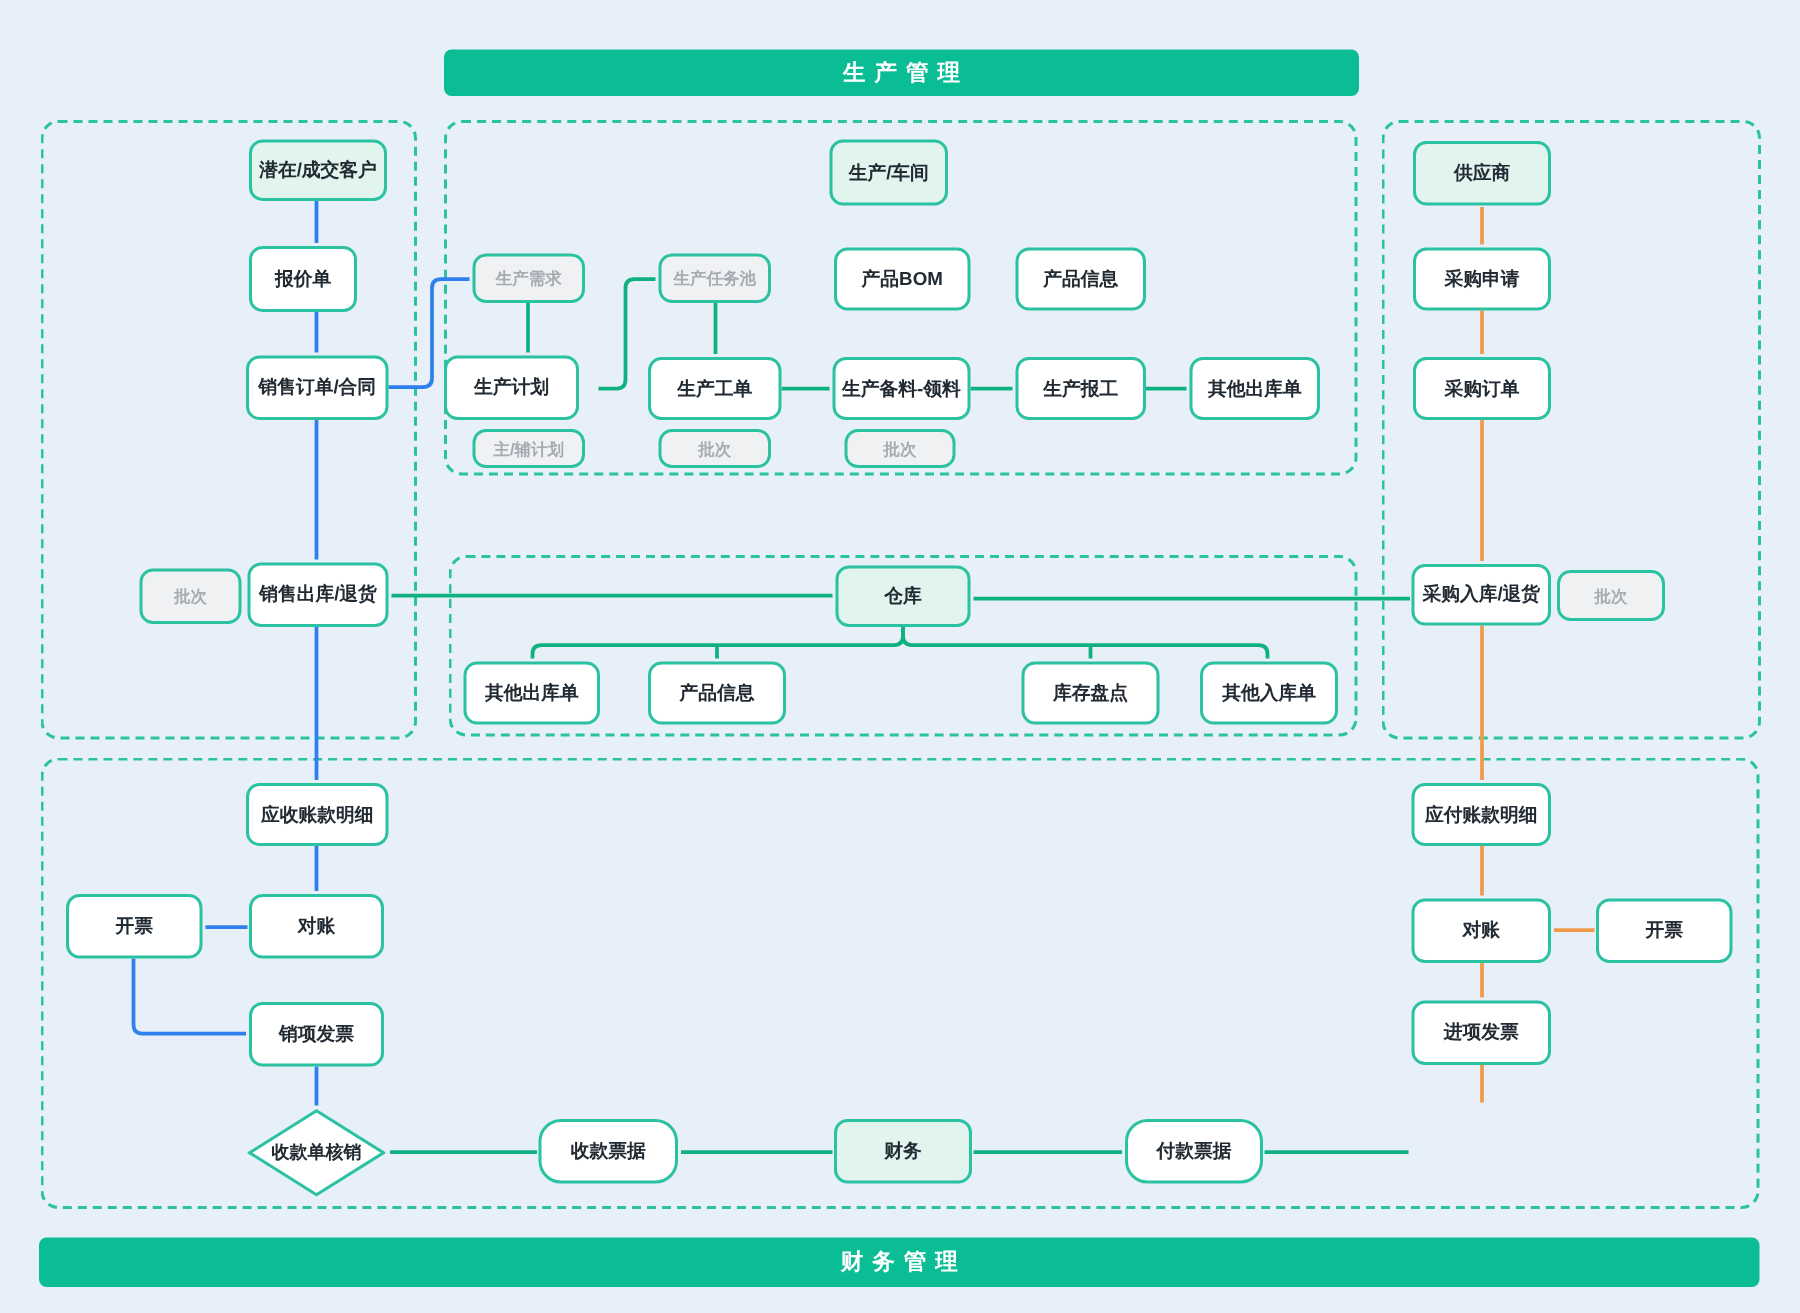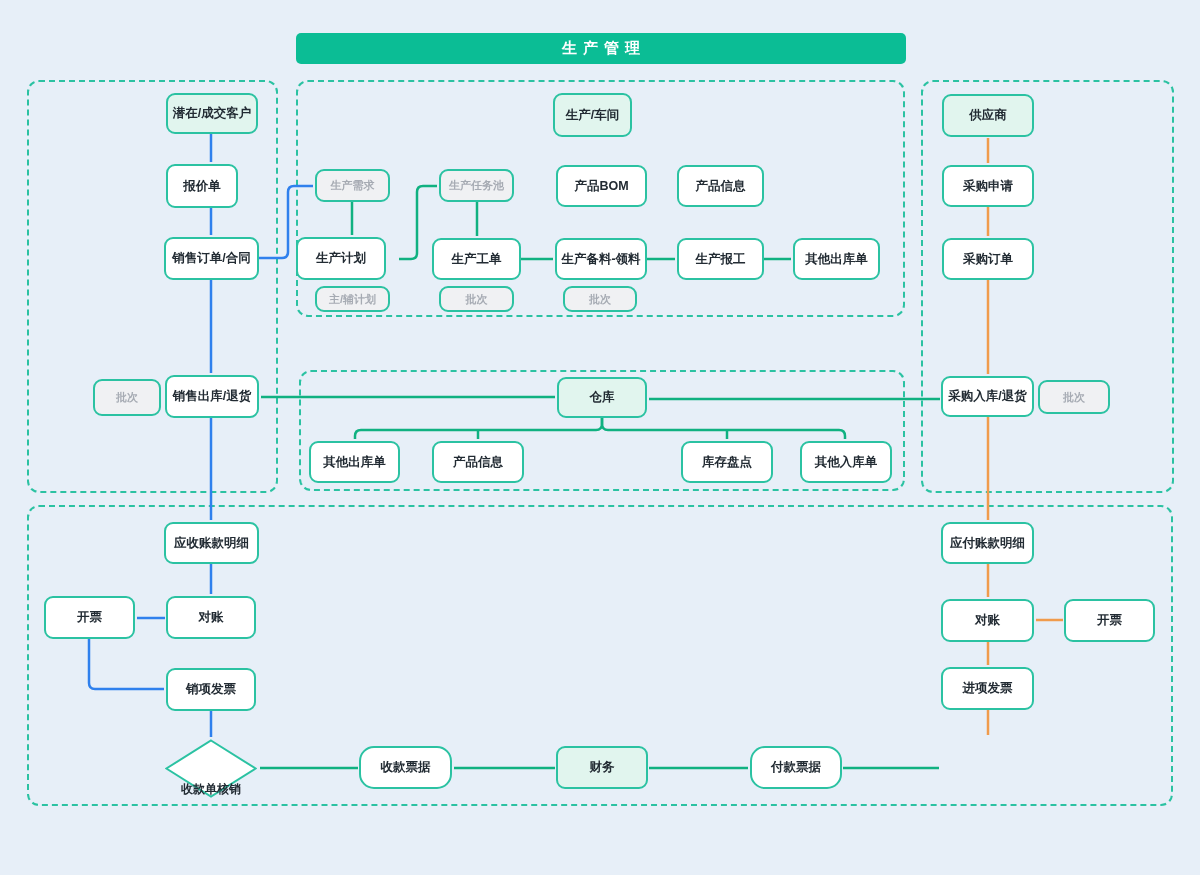--- a/index.html
+++ b/index.html
@@ -10,36 +10,37 @@
   .hdr.blue{background:var(--blue)}
   .hdr.green{background:var(--green)}
   .hdr.orange{background:var(--orange)}
   .zone{position:absolute;border:2px dashed var(--teal);border-radius:12px;box-sizing:border-box}
   .node{position:absolute;display:flex;align-items:center;justify-content:center;text-align:center;
         background:#fff;border:2px solid var(--teal);border-radius:9px;box-sizing:border-box;
         font-size:12.5px;font-weight:600;color:var(--ink);white-space:nowrap;z-index:3}
   .mint{background:var(--mint)}
   .grey{background:var(--grey_fill);color:var(--grey_text);font-size:11px}
   .pill{border-radius:15px}
-  .diamond{position:absolute;display:flex;align-items:flex-end;justify-content:center;z-index:3}
+  .diamond{position:absolute;display:flex;align-items:center;justify-content:center;z-index:3}
   .diamond svg{position:absolute;left:0;top:0;width:100%;height:100%}
   .diamond polygon{fill:#fff;stroke:var(--teal);stroke-width:2;vector-effect:non-scaling-stroke}
   .diamond span{position:relative;font-size:12px;font-weight:600;color:var(--ink);white-space:nowrap}
   svg.flow{position:absolute;left:0;top:0;z-index:2}
   svg.flow path{fill:none;stroke-width:2.5}
   .p-blue{stroke:var(--blue)}
   .p-green{stroke:var(--green_line)}
   .p-orange{stroke:var(--orange)}
 </style>
 </head>
 <body>
 
 <div class="canvas">
 
   <div class="hdr green" style="left:296px;top:33px;width:610px;height:31px">生产管理</div>
+  <div class="hdr green" style="left:26px;top:825px;width:1147px;height:33px">财务管理</div>
 
   <div class="zone" style="left:27px;top:80px;width:251px;height:413px"></div>
   <div class="zone" style="left:296px;top:80px;width:609px;height:237px"></div>
   <div class="zone" style="left:299px;top:370px;width:606px;height:121px"></div>
   <div class="zone" style="left:921px;top:80px;width:253px;height:413px"></div>
   <div class="zone" style="left:27px;top:505px;width:1146px;height:301px"></div>
 
   <svg class="flow" width="1200" height="875" viewBox="0 0 1200 875">
     <defs>
       <marker id="ab" viewBox="0 0 10 10" refX="9" refY="5" markerWidth="5" markerHeight="5" orient="auto-start-reverse">

